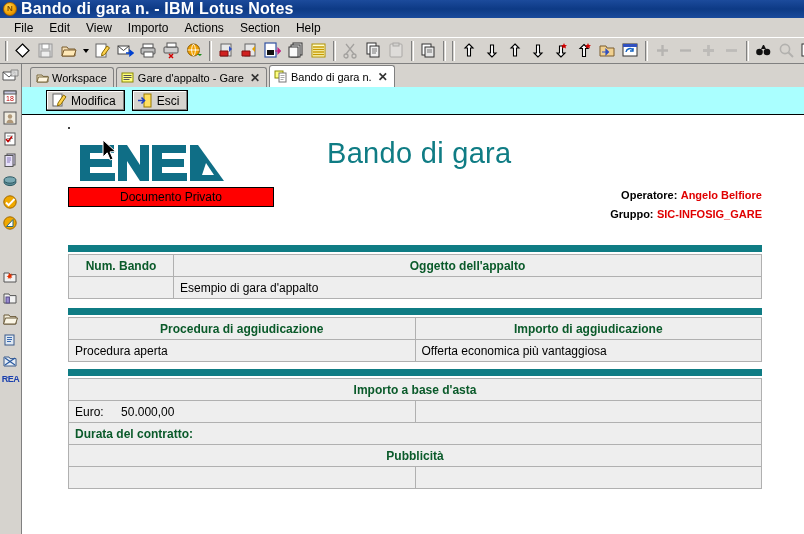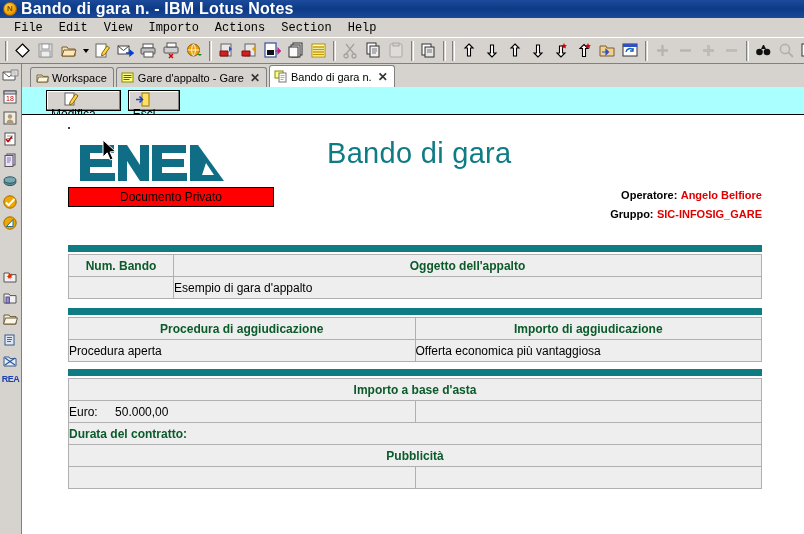--- a/index.html
+++ b/index.html
@@ -23,21 +23,21 @@
     background:radial-gradient(circle at 35% 30%,#ffd24d,#f0a000 60%,#c87800);
     border:1px solid #a06000; margin-right:4px; flex:0 0 auto;
     display:flex;align-items:center;justify-content:center;
     font-size:8px;color:#7a4a00;font-weight:bold;line-height:1;
   }
   #titlebar .tb-text{ font-size:16px; font-weight:bold; letter-spacing:.2px; }
 
   
   #menubar{
     height:20px; background:#d6d3ce; display:flex; align-items:center;
-    padding-left:6px; border-bottom:1px solid #ffffff;font-family:Liberation Mono, monospace;
+    padding-left:6px; border-bottom:1px solid #ffffff;
   }
   #menubar .mi{ padding:1px 8px; font-size:12px; color:#000; }
 
   
   #toolbar{
     height:26px; background:#d6d3ce; display:flex; align-items:center;
     padding-left:2px; border-bottom:1px solid #808080;
   }
   .tsep{ width:3px; height:20px; border-left:1px solid #808080; border-right:1px solid #fff; margin:0 3px; flex:0 0 auto;}
   .ticon{ width:21px;height:21px; margin:0 1px; flex:0 0 auto; position:relative;
@@ -74,24 +74,24 @@
   .tab.active{ background:#ffffff; height:22px; }
   .tab .ticn{ width:14px;height:14px;margin-right:3px;flex:0 0 auto;display:flex;align-items:center;justify-content:center;}
   .tab .tclose{ margin-left:6px; font-size:12px; color:#333; font-weight:bold; line-height:1;}
 
   
   #actionbar{
     height:28px; background:#aaffff; border-bottom:1px solid #000;
     display:flex; align-items:center; padding-left:24px; flex:0 0 auto; position:relative;
   }
   .abtn{
-    display:flex;align-items:center; height:21px; padding:0 24px 0 4px;
+    display:flex;align-items:center; height:21px; padding:0 8px 0 4px;
     background:#d6d3ce; border:1px solid #000; margin-right:7px;
     box-shadow: inset -1px -1px 0 #808080, inset 1px 1px 0 #fff;
-    font-size:12px; color:#000; white-space:nowrap;flex-direction:column;
+    font-size:12px; color:#000; white-space:nowrap;
   }
   .abtn .aicn{ width:16px;height:16px;margin-right:4px;flex:0 0 auto;display:flex;align-items:center;justify-content:center;}
 
   
   #doc{
     flex:1 1 auto; background:#ffffff; position:relative; overflow:hidden;
     padding:0;
   }
   #doc .dot{ position:absolute; left:46px; top:12px; width:2px;height:2px;background:#444;}
 
@@ -114,21 +114,21 @@
   }
   .opinfo{ position:absolute; right:42px; top:71px; text-align:right; line-height:19px; }
   .opinfo .lbl{ font-size:11px; font-weight:bold; color:#000; }
   .opinfo .val{ font-size:11px; font-weight:bold; color:#e00000; }
 
   
   .tealbar{ height:7px; background:#0f7c84; margin:0 42px 0 46px; }
   .tbl{ margin:2px 42px 0 46px; border-collapse:collapse; width:calc(100% - 88px); table-layout:fixed; }
   .tbl td{
     border:1px solid #b0b0b0; background:#eeeeee; height:22px;
-    padding:2px 0; font-size:12px; vertical-align:middle;
+    padding:2px 6px; font-size:12px; vertical-align:middle;
   }
   .tbl td.hd{ text-align:center; font-weight:bold; color:#0a5a2a; font-size:12px; }
   .tbl td.val{ color:#000; font-weight:normal; text-align:left; }
   .tbl td.lblgreen{ color:#0a5a2a; font-weight:bold; }
   .spacer8{ height:9px; }
   .spacer6{ height:7px; }
 </style>
 </head>
 <body>
 

